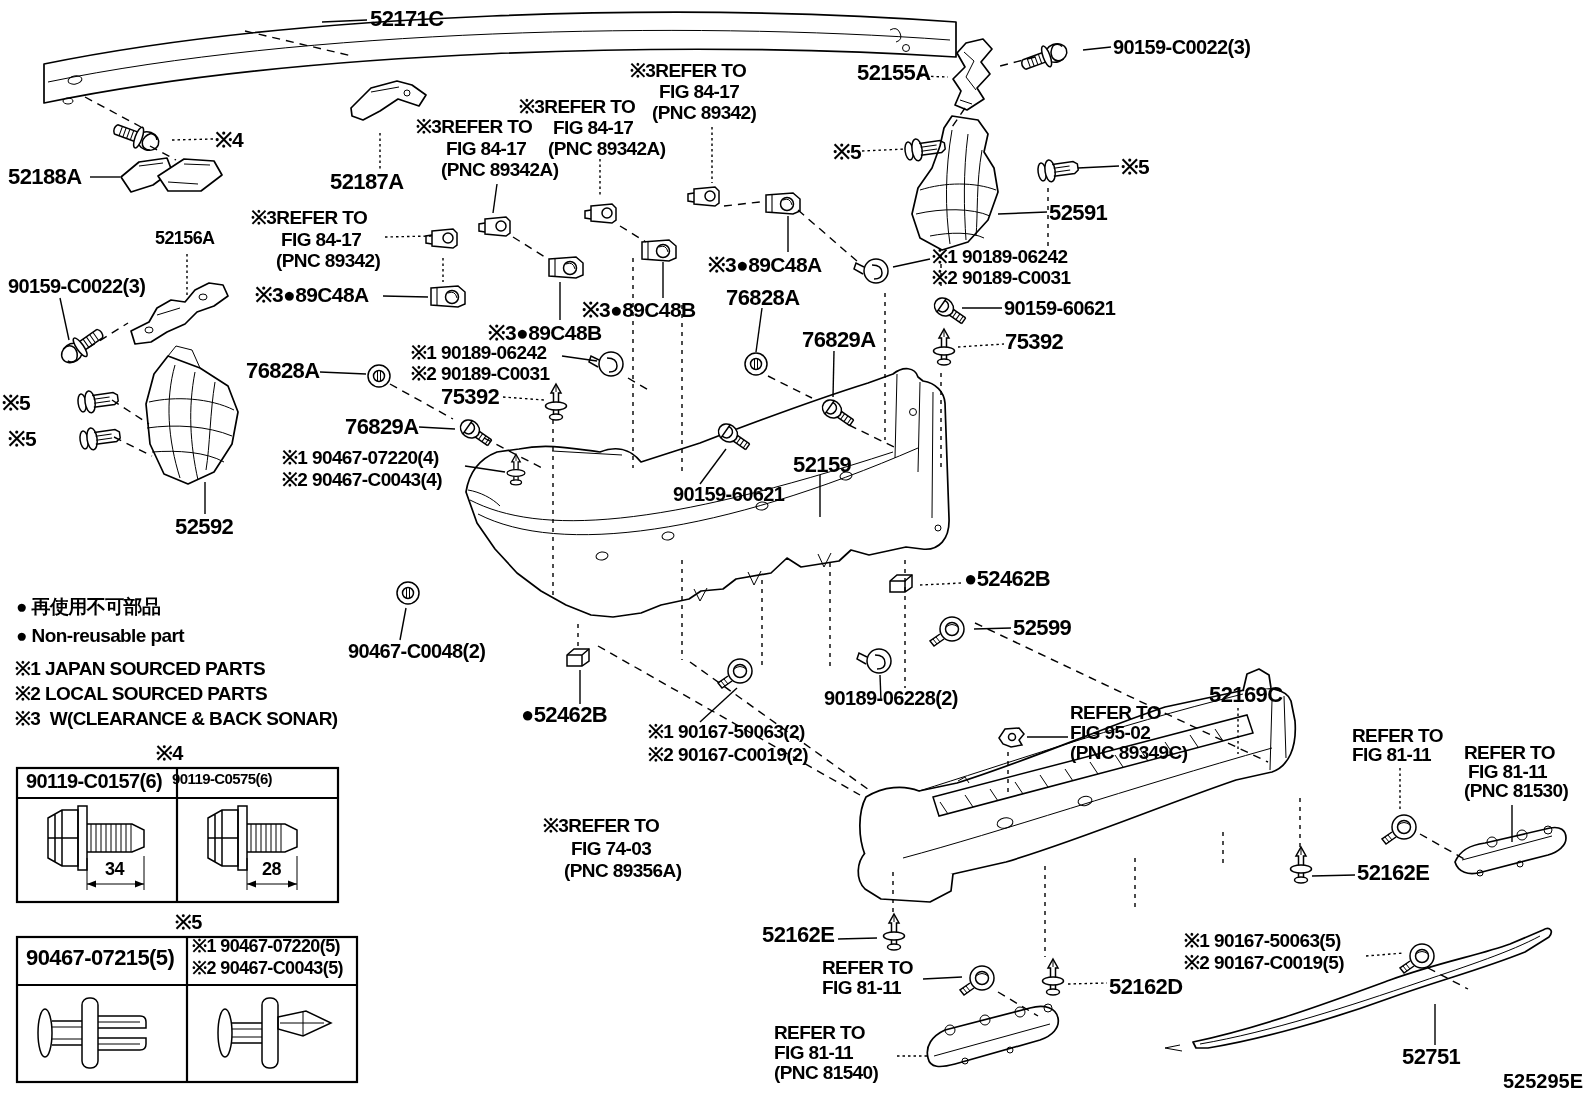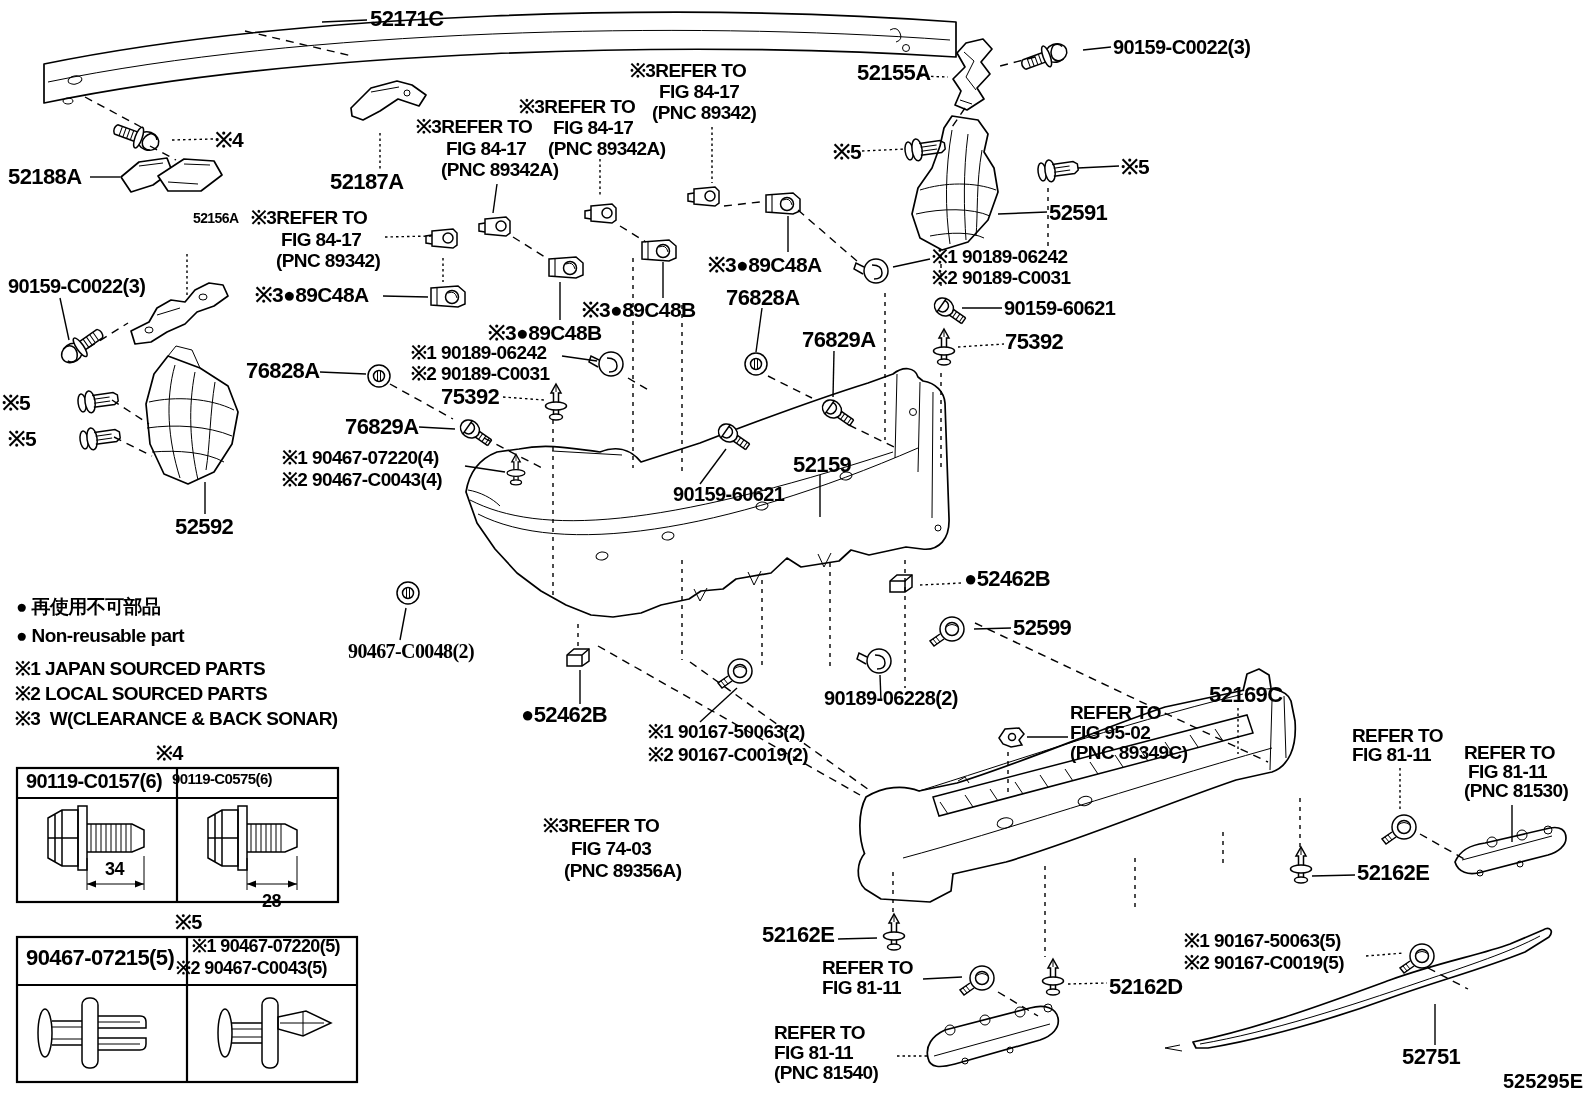--- a/index.html
+++ b/index.html
@@ -338,21 +338,21 @@
       <path class="ln" d="M278,1017 L306,1011 L331,1023 L303,1036 L278,1029 Z"></path>
       <path class="thin" d="M280,1023 L324,1023 M303,1011 L303,1036"></path>
     </g>
   </g>
 </svg>
 
 <div id="labels">
       <div class="lbl" style="left: 370px; top: 8px; font-size: 22px;">52171C</div>
       <div class="lbl" style="left: 8px; top: 166px; font-size: 22px;">52188A</div>
       <div class="lbl" style="left: 330px; top: 171px; font-size: 22px;">52187A</div>
-      <div class="lbl" style="left: 155px; top: 211px; font-size: 14px; margin-left: 38px;">52156A</div>
+      <div class="lbl" style="left: 155px; top: 229px; font-size: 18px;">52156A</div>
       <div class="lbl" style="left: 175px; top: 516px; font-size: 22px;">52592</div>
       <div class="lbl" style="left: 857px; top: 62px; font-size: 22px;">52155A</div>
       <div class="lbl" style="left: 1049px; top: 202px; font-size: 22px;">52591</div>
       <div class="lbl" style="left: 793px; top: 454px; font-size: 22px;">52159</div>
       <div class="lbl" style="left: 1209px; top: 684px; font-size: 22px; text-align: right;">52169C</div>
       <div class="lbl" style="left: 1013px; top: 617px; font-size: 22px;">52599</div>
       <div class="lbl" style="left: 1402px; top: 1046px; font-size: 22px; text-align: center;">52751</div>
       <div class="lbl" style="left: 1357px; top: 862px; font-size: 22px;">52162E</div>
       <div class="lbl" style="left: 762px; top: 924px; font-size: 22px;">52162E</div>
       <div class="lbl" style="left: 1109px; top: 976px; font-size: 22px;">52162D</div>
@@ -361,21 +361,21 @@
       <div class="lbl" style="left: 1113px; top: 37px; font-size: 20px;">90159-C0022(3)</div>
       <div class="lbl" style="left: 8px; top: 276px; font-size: 20px;">90159-C0022(3)</div>
       <div class="lbl" style="left: 1004px; top: 298px; font-size: 20px;">90159-60621</div>
       <div class="lbl" style="left: 673px; top: 484px; font-size: 20px;">90159-60621</div>
       <div class="lbl" style="left: 1005px; top: 331px; font-size: 22px;">75392</div>
       <div class="lbl" style="left: 441px; top: 386px; font-size: 22px;">75392</div>
       <div class="lbl" style="left: 726px; top: 287px; font-size: 22px;">76828A</div>
       <div class="lbl" style="left: 246px; top: 360px; font-size: 22px;">76828A</div>
       <div class="lbl" style="left: 802px; top: 329px; font-size: 22px;">76829A</div>
       <div class="lbl" style="left: 345px; top: 416px; font-size: 22px;">76829A</div>
-      <div class="lbl" style="left: 348px; top: 641px; font-size: 20px; font-family: Liberation Serif, serif;">90467-C0048(2)</div>
+      <div class="lbl" style="left: 348px; top: 641px; font-size: 20px;">90467-C0048(2)</div>
       <div class="lbl" style="left: 824px; top: 688px; font-size: 20px;">90189-06228(2)</div>
       <div class="lbl" style="left: 255px; top: 284px; font-size: 21px;">※3●89C48A</div>
       <div class="lbl" style="left: 708px; top: 254px; font-size: 21px;">※3●89C48A</div>
       <div class="lbl" style="left: 488px; top: 322px; font-size: 21px;">※3●89C48B</div>
       <div class="lbl" style="left: 582px; top: 299px; font-size: 21px;">※3●89C48B</div>
       <div class="lbl" style="left: 411px; top: 343px; font-size: 19px;">※1 90189-06242</div>
       <div class="lbl" style="left: 411px; top: 364px; font-size: 19px;">※2 90189-C0031</div>
       <div class="lbl" style="left: 932px; top: 247px; font-size: 19px;">※1 90189-06242</div>
       <div class="lbl" style="left: 932px; top: 268px; font-size: 19px;">※2 90189-C0031</div>
       <div class="lbl" style="left: 282px; top: 448px; font-size: 19px;">※1 90467-07220(4)</div>
@@ -419,22 +419,22 @@
       <div class="lbl" style="left: 8px; top: 428px; font-size: 21px;">※5</div>
       <div class="lbl" style="left: 16px; top: 597px; font-size: 19px;">● 再使用不可部品</div>
       <div class="lbl" style="left: 16px; top: 626px; font-size: 19px;">● Non-reusable part</div>
       <div class="lbl" style="left: 15px; top: 659px; font-size: 19px;">※1 JAPAN SOURCED PARTS</div>
       <div class="lbl" style="left: 15px; top: 684px; font-size: 19px;">※2 LOCAL SOURCED PARTS</div>
       <div class="lbl" style="left: 15px; top: 709px; font-size: 19px;">※3  W(CLEARANCE &amp; BACK SONAR)</div>
       <div class="lbl" style="left: 156px; top: 743px; font-size: 20px;">※4</div>
       <div class="lbl" style="left: 26px; top: 771px; font-size: 20px;">90119-C0157(6)</div>
       <div class="lbl" style="left: 172px; top: 771px; font-size: 15px;">90119-C0575(6)</div>
       <div class="lbl" style="left: 105px; top: 860px; font-size: 18px;">34</div>
-      <div class="lbl" style="left: 262px; top: 860px; font-size: 18px; margin-top: 32px;">28</div>
+      <div class="lbl" style="left: 262px; top: 860px; font-size: 18px;">28</div>
       <div class="lbl" style="left: 175px; top: 912px; font-size: 20px;">※5</div>
       <div class="lbl" style="left: 26px; top: 947px; font-size: 22px;">90467-07215(5)</div>
       <div class="lbl" style="left: 192px; top: 937px; font-size: 18px;">※1 90467-07220(5)</div>
-      <div class="lbl" style="left: 176px; top: 959px; font-size: 18px;">※2 90467-C0043(5)</div>
+      <div class="lbl" style="left: 192px; top: 959px; font-size: 18px;">※2 90467-C0043(5)</div>
     </div>
 
 <div id="fig-code" class="lbl">525295E</div>
 
 </div>
 
 </body></html>

